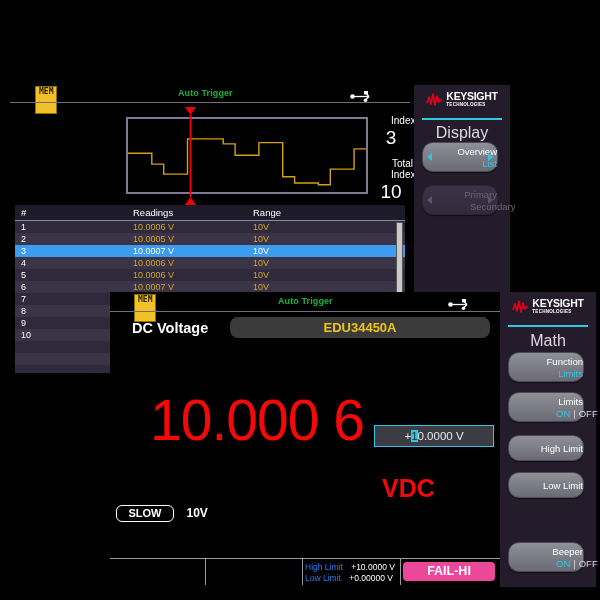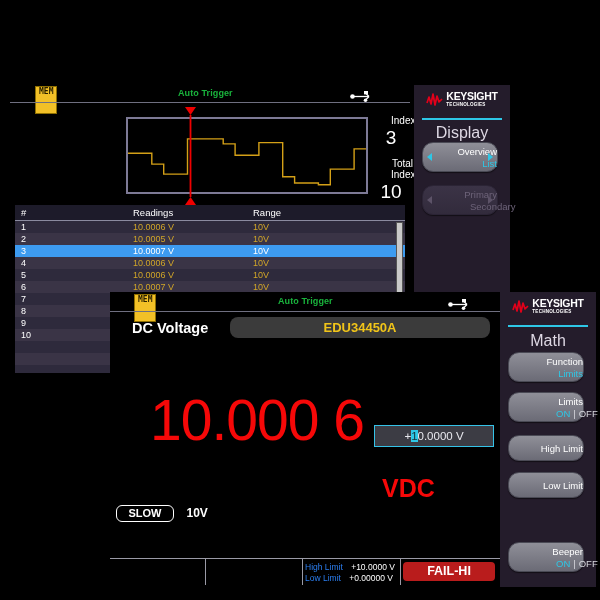--- a/index.html
+++ b/index.html
@@ -155,21 +155,21 @@
     display:inline-block; border:1.5px solid #fff; border-radius:6px;
     color:#fff; font-size:11px; font-weight:bold; text-align:center;
     width:58px; line-height:15px; padding:0;
   }
   .pill-lab { color:#fff; font-size:12px; font-weight:bold; margin-left:8px; }
   .footrule { position:absolute; height:1px; background:#9a9aa6; }
   .vdiv { position:absolute; width:1px; background:#9a9aa6; }
   .limits-box { position:absolute; color:#2b7ef0; font-size:8.5px; line-height:11px; }
   .limits-box .lv { color:#ffffff; }
   .failbadge {
-    position:absolute; background:#b91c1c; color:#fff; border-radius:4px;
+    position:absolute; background:#ec4899; color:#fff; border-radius:4px;
     font-size:12.5px; font-weight:bold; text-align:center; line-height:18px;
   }
 </style>
 </head>
 <body>
 
 <div id="root">
 
 
   <div class="instr" id="instr1">

